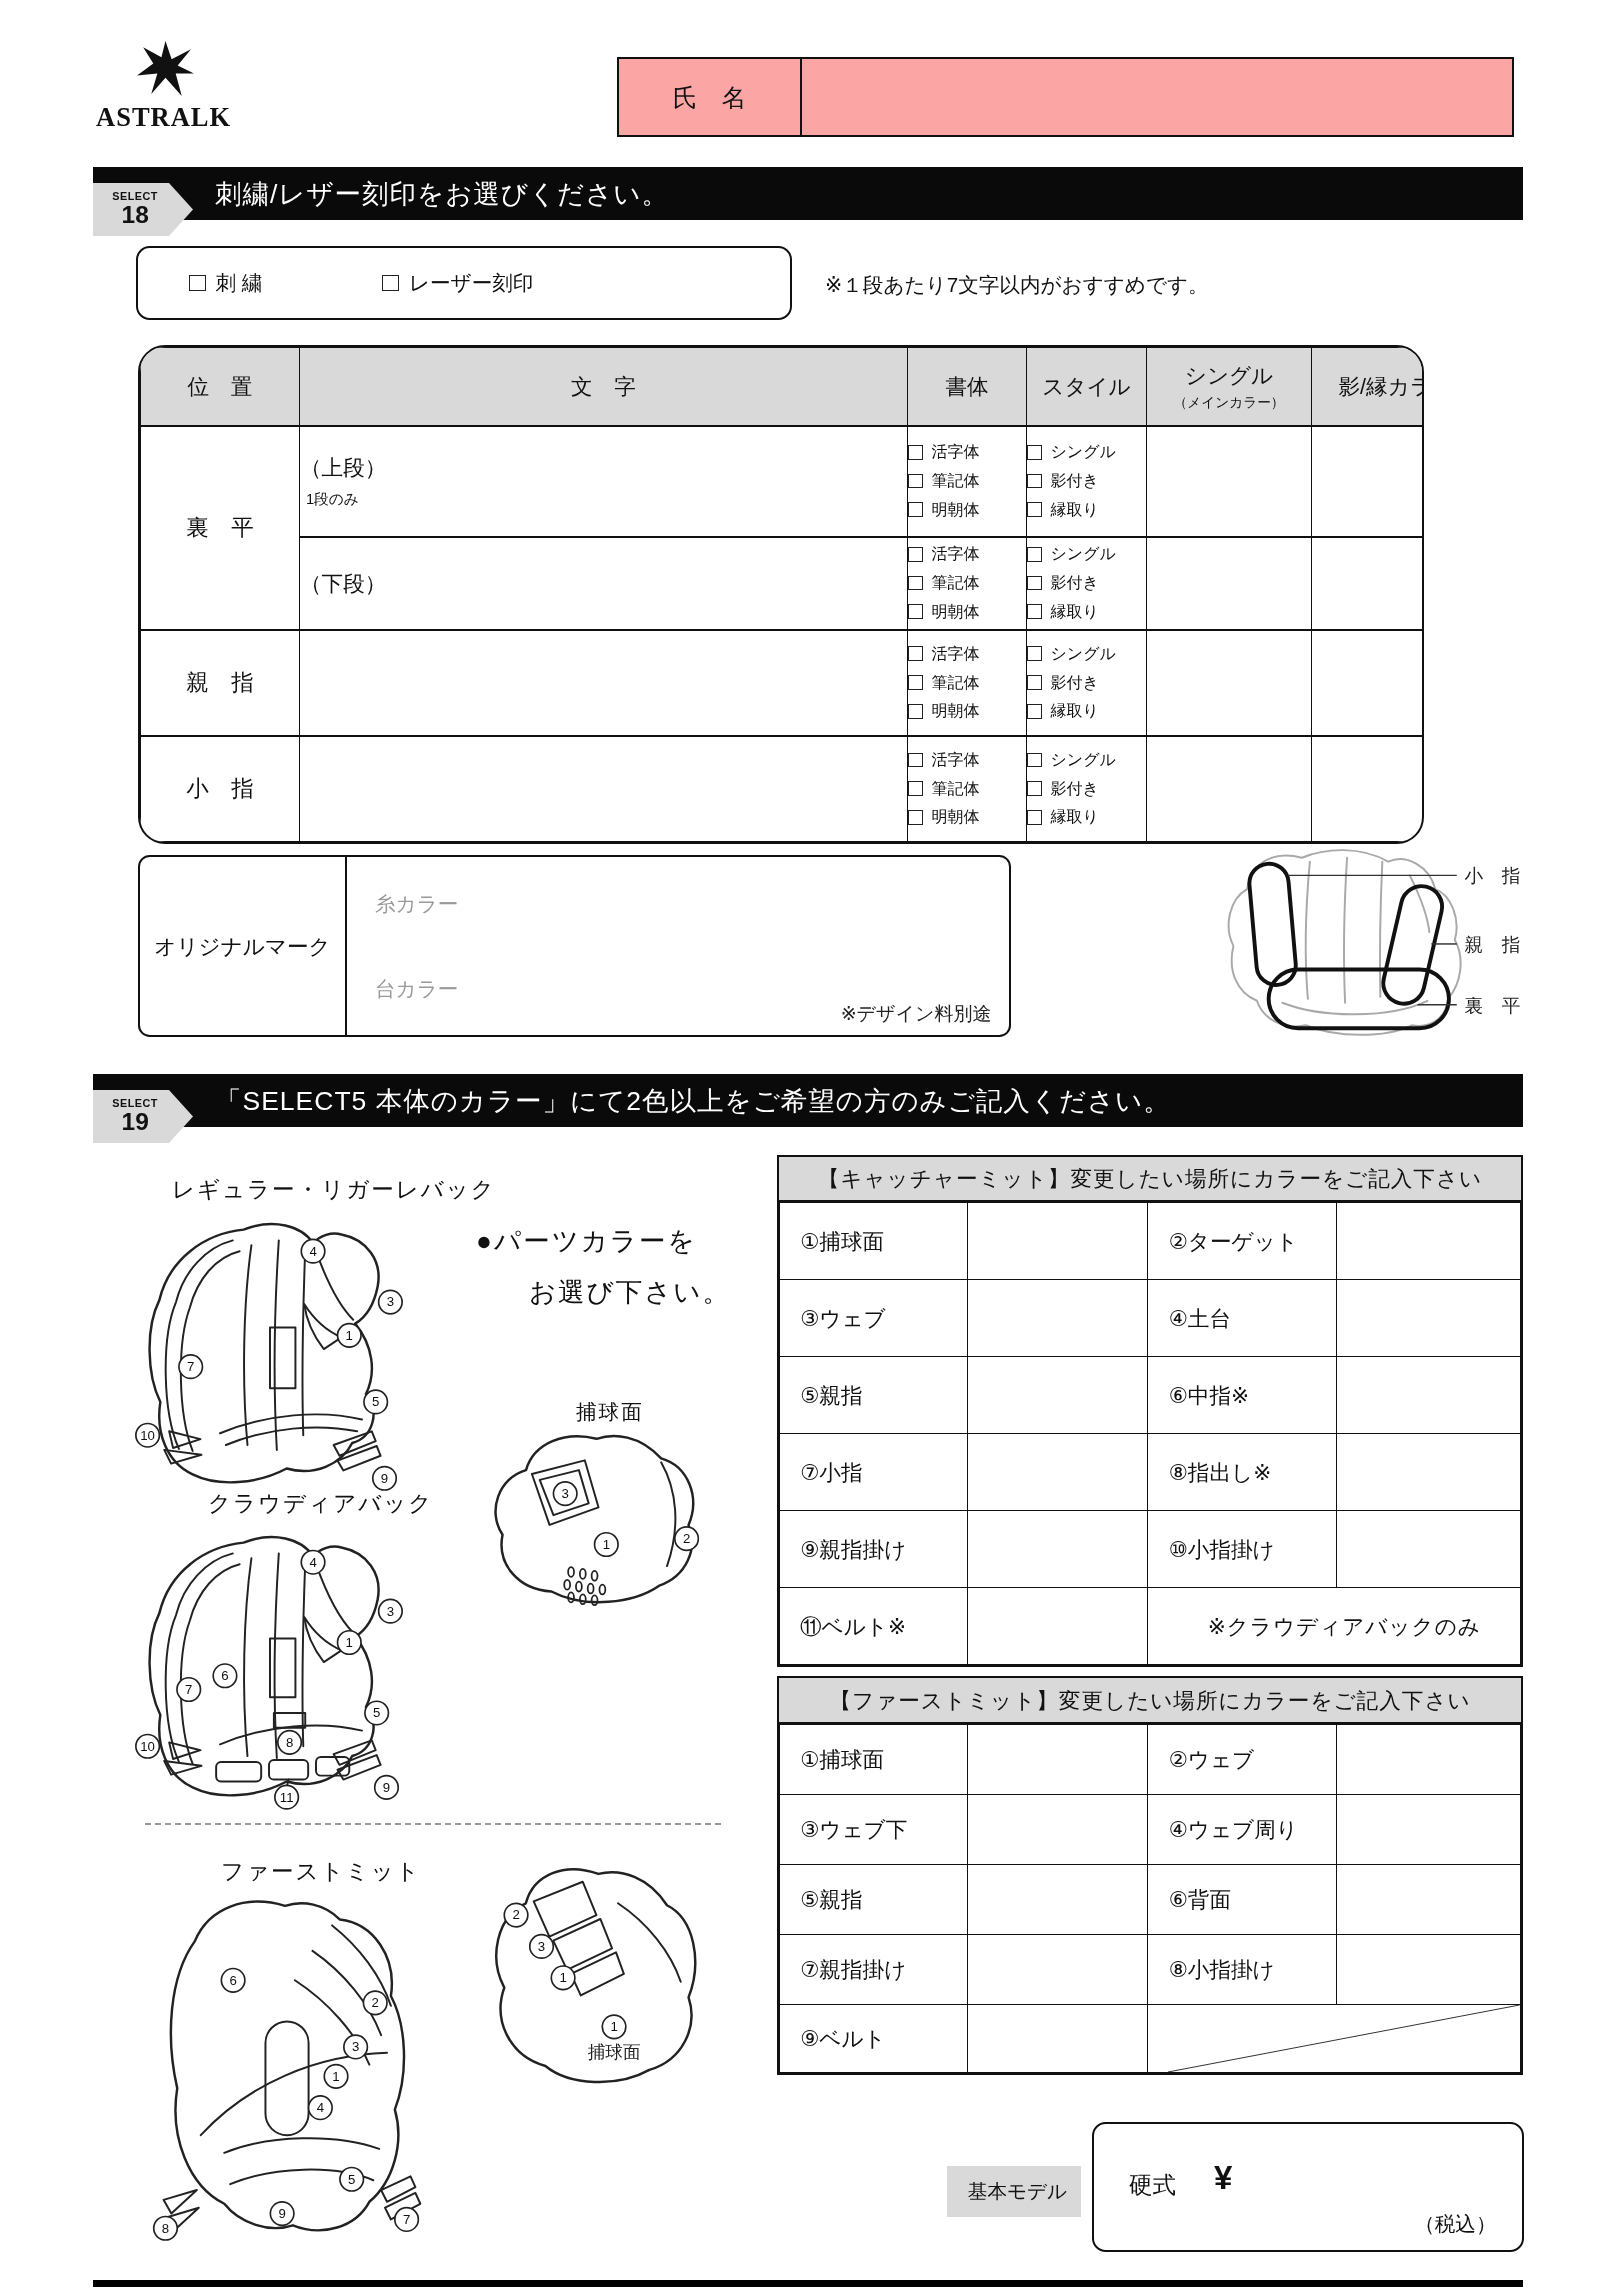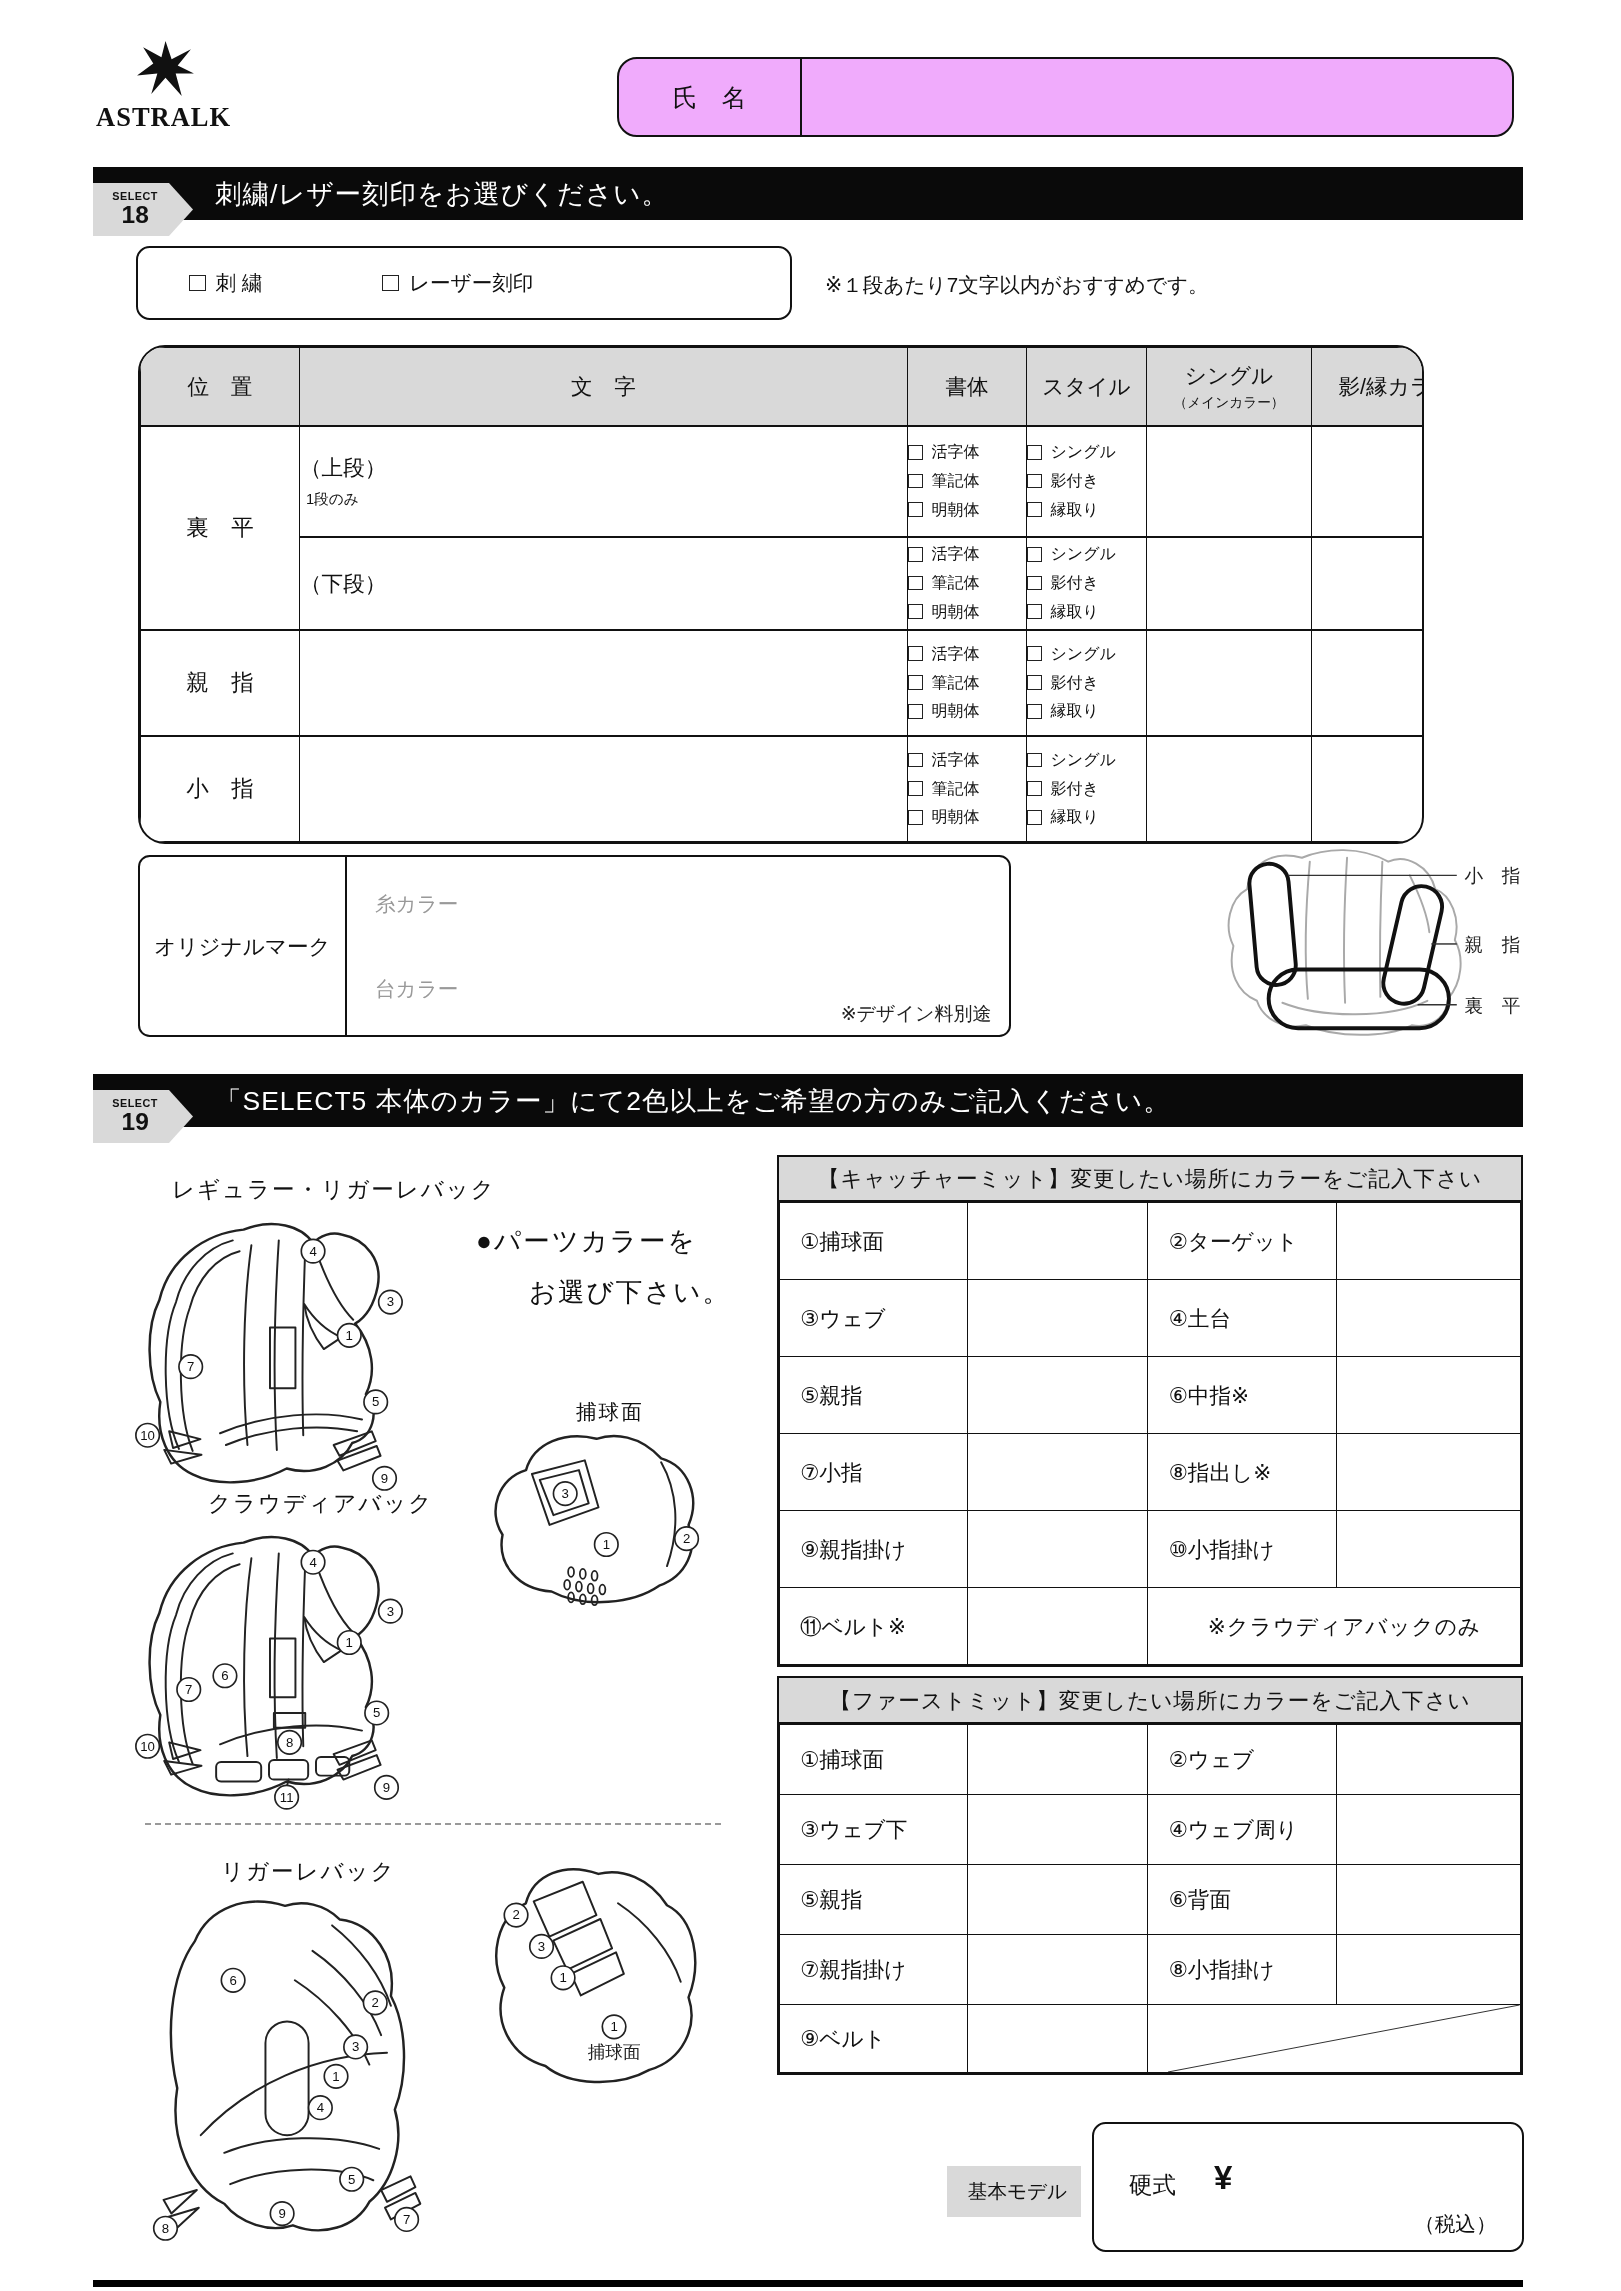--- a/index.html
+++ b/index.html
@@ -2,21 +2,21 @@
 <html><head>
 <meta charset="utf-8">
 <style>
   html,body{margin:0;padding:0;background:#e8e8e8;}
   #page{position:relative;width:1621px;height:2292px;background:#fff;margin:0 auto;
         font-family:"Liberation Sans","DejaVu Sans",sans-serif;color:#111;overflow:hidden;}
   .abs{position:absolute;}
   
   .logotext{font-family:"Liberation Serif","DejaVu Serif",serif;font-weight:bold;font-size:26.5px;letter-spacing:1px;margin-top:2px;}
   
-  .namebox{display:flex;border:2.5px solid #111;border-radius:20px;background:#f0abfc;box-sizing:border-box;justify-content:flex-end;}
+  .namebox{display:flex;border:2.5px solid #111;border-radius:0;background:#fca5a5;box-sizing:border-box;justify-content:flex-end;}
   .nblabel{width:181px;border-right:2px solid #111;display:flex;align-items:center;justify-content:center;font-size:24.5px;}
   .nbvalue{flex:1;}
   
   .sbar{background:#0a0a0a;}
   .sbadge{position:absolute;left:0;top:16px;height:100%;width:100px;background:#d9d9d9;
           clip-path:polygon(0 0,76% 0,100% 50%,76% 100%,0 100%);
           display:flex;flex-direction:column;align-items:center;justify-content:center;
           padding-right:15.7px;box-sizing:border-box;color:#111;}
   .sbadge-top{font-size:10.8px;font-weight:bold;letter-spacing:0.5px;line-height:1;}
   .sbadge-num{font-size:24.5px;font-weight:bold;line-height:1.05;}
@@ -489,21 +489,21 @@
         <text dy="4.5">11</text>
       </g>
     <g class="badge" transform="translate(262,272)">
         <circle r="12"></circle>
         <text dy="4.5">9</text>
       </g>
   </svg>
 
   <div class="abs dash" style="left:145px;top:1823px;width:576px;"></div>
 
-  <div class="abs dtitle" style="left:221px;top:1856px;">リガーレバック</div>
+  <div class="abs dtitle" style="left:221px;top:1856px;">ファーストミット</div>
 
   <svg class="abs" style="left:140px;top:1890px;" width="296" height="358" viewBox="0 0 302 365">
     <path class="gout" d="M148,16 C108,4 70,18 56,52 C30,88 26,150 38,202 C30,252 50,302 86,320 C102,340 132,350 156,342 C186,354 220,344 234,318 C258,298 270,258 260,224 C274,188 272,138 256,108 C262,68 238,34 204,30 C188,14 166,10 148,16 Z"></path>
     <g class="gline">
       <path d="M62,250 C110,198 180,168 252,166"></path>
       <path d="M196,36 C224,58 246,88 256,118"></path>
       <path d="M176,62 C208,84 234,116 246,148"></path>
       <path d="M158,92 C192,114 220,146 234,178"></path>
       <rect x="128" y="134" width="44" height="116" rx="22"></rect>
       <path d="M86,268 C130,250 200,248 244,264"></path>

